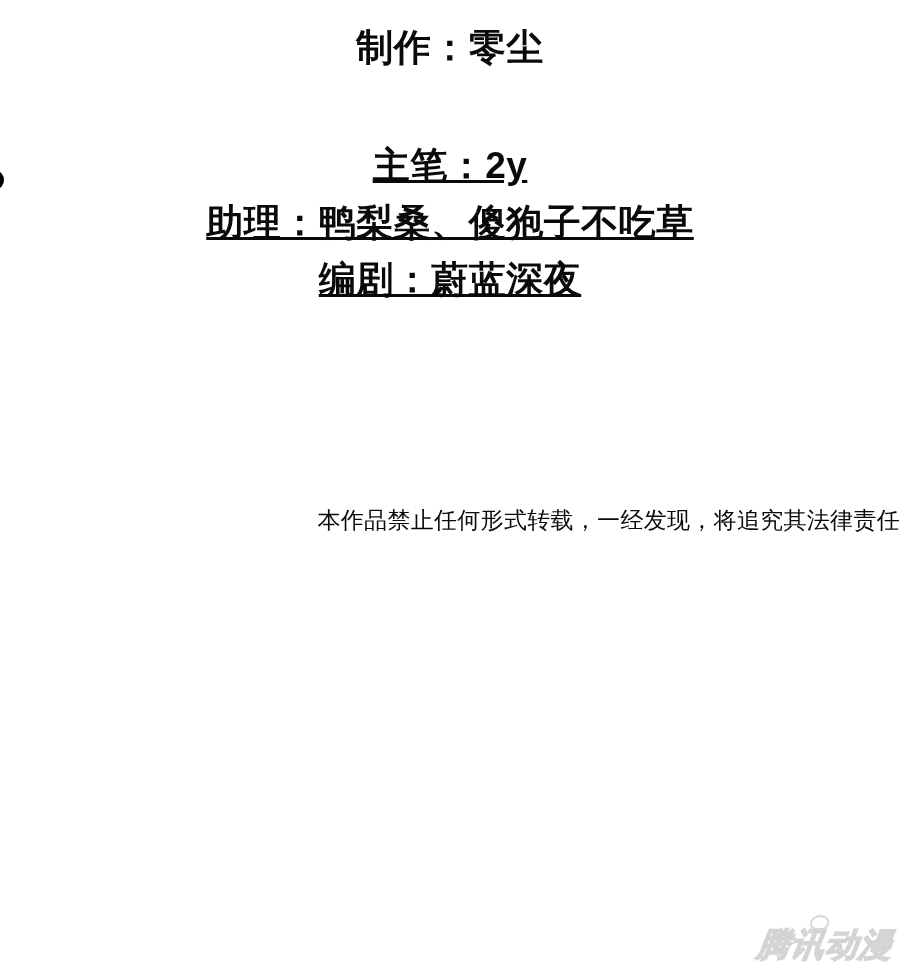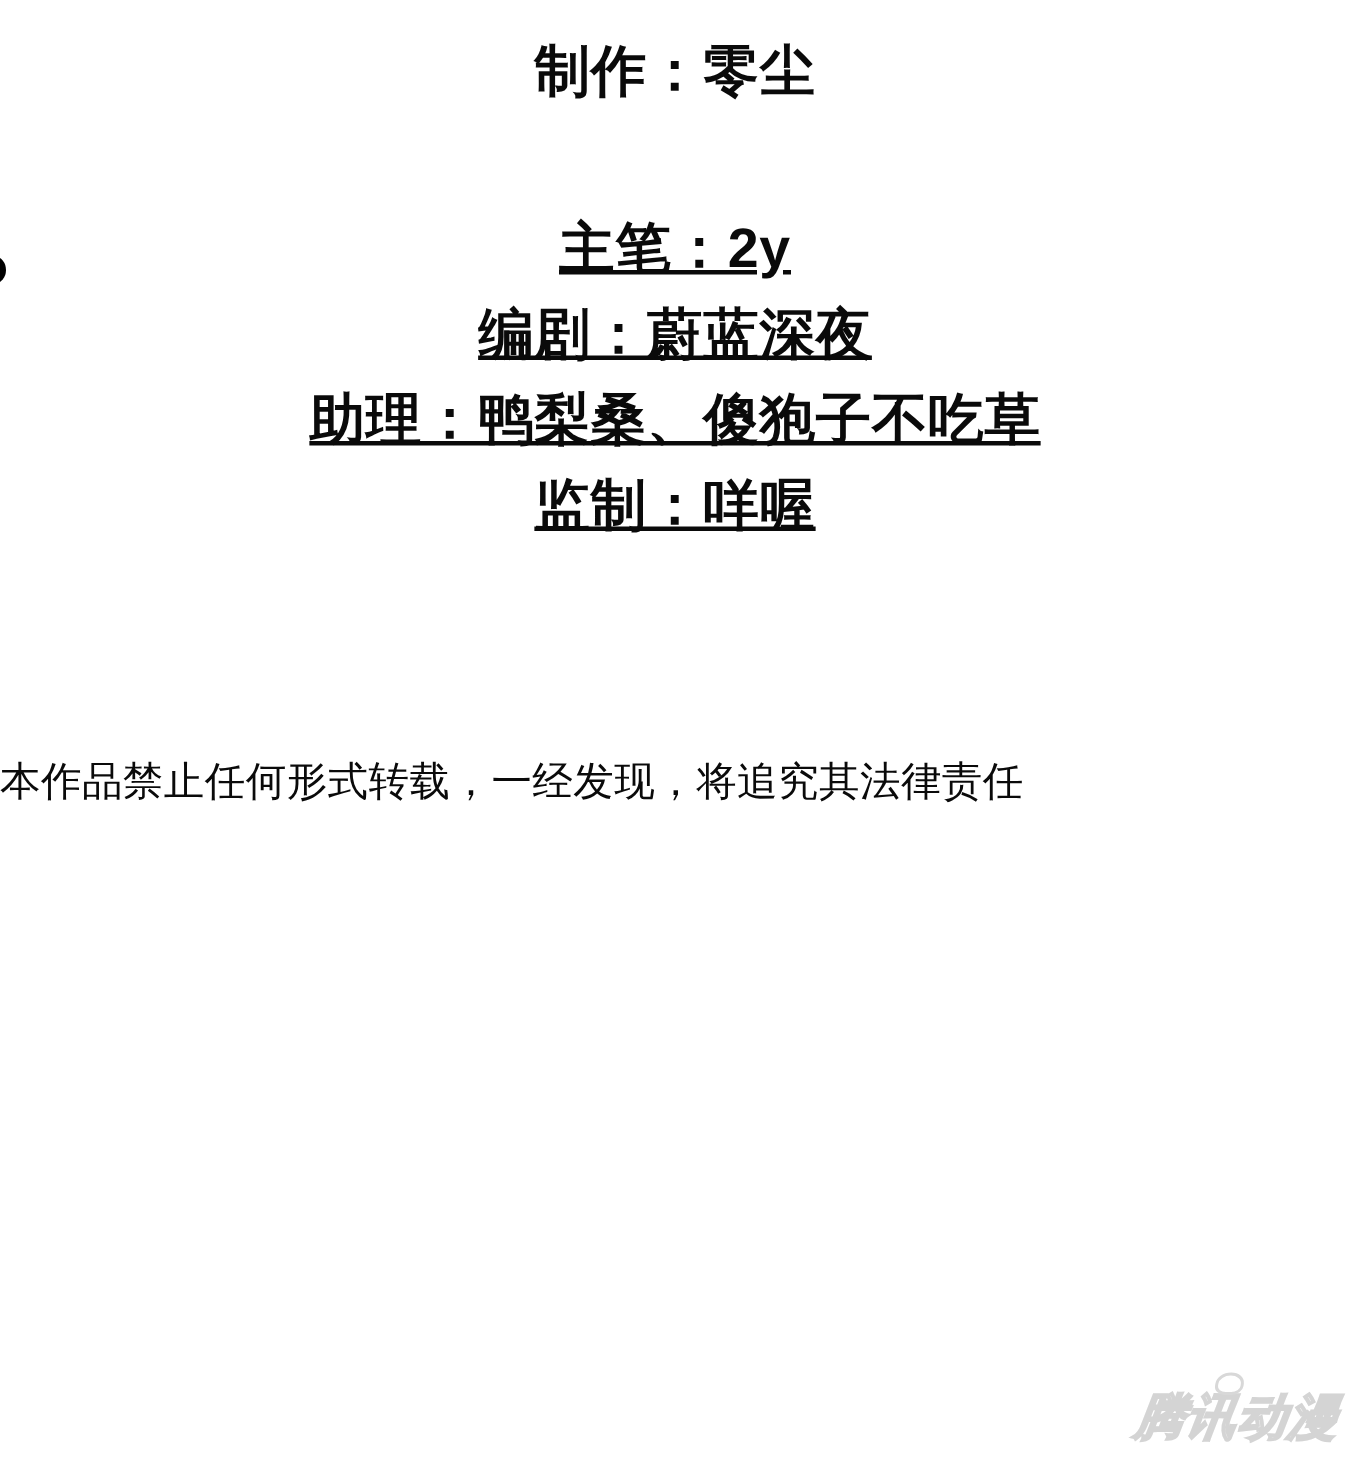--- a/index.html
+++ b/index.html
@@ -47,23 +47,23 @@
     letter-spacing: 0.5px;
     white-space: nowrap;
     text-decoration: underline;
   }
   
   .disclaimer {
     position: absolute;
     top: 504px;
     left: 0;
     width: 100%;
-    text-align: left;
+    text-align: right;
     font-family: "Liberation Serif", serif;
-    font-size: 27px;
+    font-size: 23px;
     line-height: 34px;
     font-weight: normal;
     letter-spacing: 0.3px;
     white-space: nowrap;
   }
   
   .edge-fragment {
     position: absolute;
     left: -11px;
     top: 171px;
@@ -105,23 +105,22 @@
 <body>
 
 <div class="page">
 
   <div class="edge-fragment"></div>
 
   <div class="production-line">制作：零尘</div>
 
   <div class="credit-block">
     <div class="credit-line">主笔：2y</div>
+    <div class="credit-line">助理：鸭梨桑、傻狍子不吃草</div>
     <div class="credit-line">编剧：蔚蓝深夜</div>
-    <div class="credit-line">助理：鸭梨桑、傻狍子不吃草</div>
-    <div class="credit-line">监制：咩喔</div>
   </div>
 
   <div class="disclaimer">本作品禁止任何形式转载，一经发现，将追究其法律责任</div>
 
   <div class="watermark">
     <span class="wm-crown"></span>
     <span class="wm-text">腾讯动漫</span>
   </div>
 
 </div>

